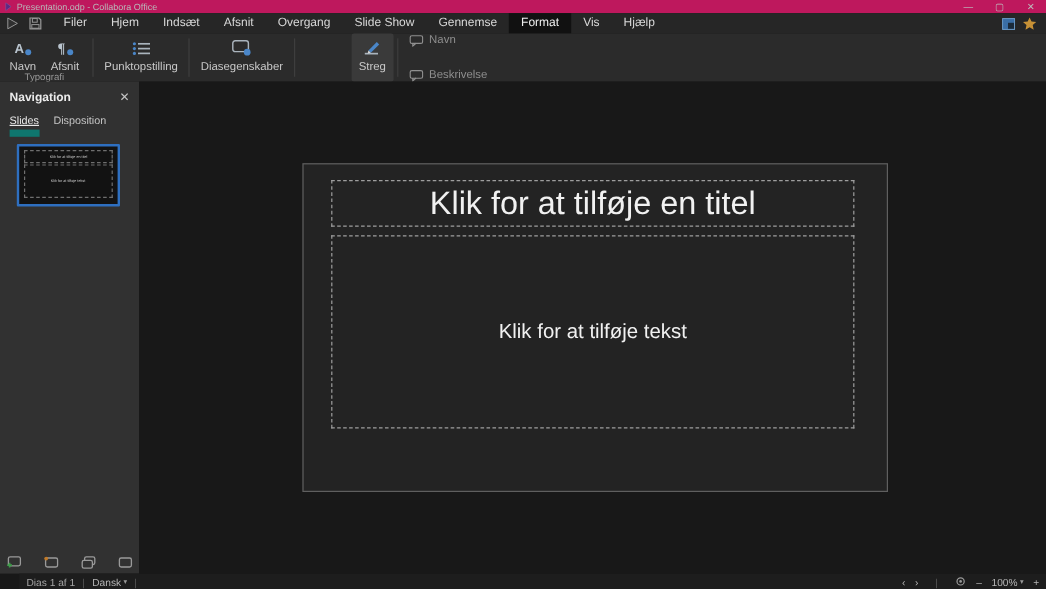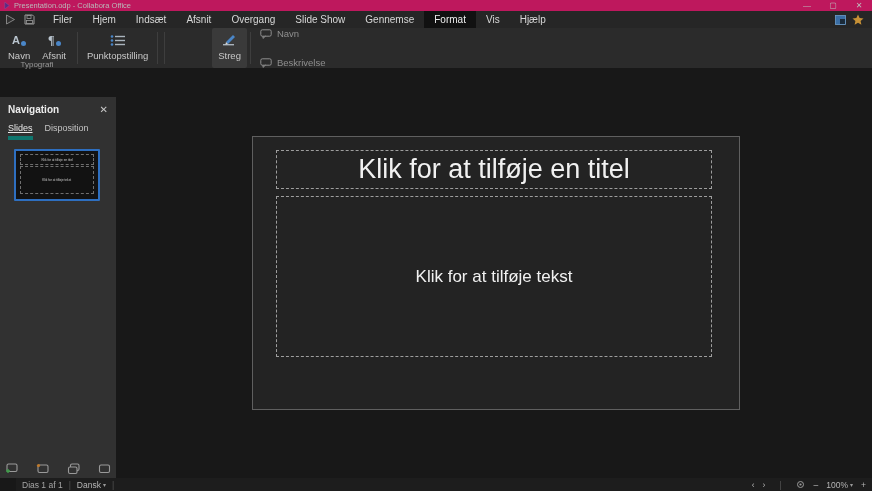--- a/index.html
+++ b/index.html
@@ -30,27 +30,27 @@
   .rgroup-label{font-size:8px;color:#989898;padding-bottom:2px;line-height:8px;}
   .rbtn{display:flex;flex-direction:column;align-items:center;justify-content:flex-start;
     padding:4px 6px 0 6px;font-size:9.5px;line-height:10px;cursor:default;border-radius:2px;}
   .rbtn .ric{height:16px;display:flex;align-items:center;justify-content:center;margin-bottom:3px;}
   .rbtn.hl{background:#3a3a3a;margin-left:44px;}
   .rbtn.disabled{color:#787878;}
   .rsep{width:1px;background:#3e3e3e;margin:4px 3px;}
   .rcol{display:flex;flex-direction:column;justify-content:space-between;gap:3px;padding:0 6px;}
   .rsmall{display:flex;align-items:center;gap:5px;font-size:9.5px;color:#8f8f8f;cursor:default;}
   
-  .sidebar{position:absolute;top:68px;left:0;width:116px;bottom:13px;background:#313131;margin-top:29px;}
+  .sidebar{position:absolute;top:68px;left:0;width:116px;bottom:13px;background:#313131;}
   .nav-header{display:flex;align-items:center;padding:7px 8px 5px 8px;}
   .nav-title{font-size:10px;font-weight:bold;color:#ececec;}
   .nav-close{margin-left:auto;font-size:10px;color:#c7c7c7;cursor:default;}
   .nav-tabs{display:flex;gap:12px;padding:3px 8px 0 8px;font-size:9px;color:#c4c4c4;}
   .nav-tab{padding-bottom:3px;cursor:default;}
-  .nav-tab.active{color:#e8e8e8;border-bottom:4px solid #0f766e;text-decoration:underline;}
+  .nav-tab.active{color:#e8e8e8;border-bottom:6px solid #0f766e;text-decoration:underline;}
   .thumb{position:absolute;left:14px;top:52px;width:82px;height:48px;background:#121212;
     border:2px solid #2e6fc0;border-radius:1px;cursor:default;}
   .mini-box{position:absolute;border:1px dashed #6f6f6f;display:flex;align-items:center;justify-content:center;overflow:hidden;}
   .mini-title-box{left:4px;right:4px;top:3px;height:9px;}
   .mini-body-box{left:4px;right:4px;top:15px;bottom:5px;}
   .mini-text{font-size:6px;color:#cccccc;white-space:nowrap;transform:scale(0.52);transform-origin:center;}
   .side-toolbar{position:absolute;left:0;right:0;bottom:1px;height:16px;display:flex;
     align-items:center;justify-content:space-between;padding:0 4px;}
   .side-tool{width:14px;height:14px;display:flex;align-items:center;justify-content:center;cursor:default;}
   
@@ -148,20 +148,29 @@
         <circle cx="2" cy="6.5" r="1.3" fill="#4a86c8"></circle>
         <rect x="5" y="5.8" width="10" height="1.4" fill="#aab4bd"></rect>
         <circle cx="2" cy="10.5" r="1.3" fill="#4a86c8"></circle>
         <rect x="5" y="9.8" width="10" height="1.4" fill="#aab4bd"></rect>
       </svg>
     </span>
     <span>Punktopstilling</span>
   </div>
   <div class="rsep"></div>
 
+  <div class="rbtn">
+    <span class="ric">
+      <svg width="17" height="14" viewBox="0 0 17 14">
+        <rect x="1" y="1" width="13" height="9" rx="2" fill="none" stroke="#aab4bd" stroke-width="1.2"></rect>
+        <circle cx="13" cy="10.5" r="2.8" fill="#4a86c8"></circle>
+      </svg>
+    </span>
+    <span>Diasegenskaber</span>
+  </div>
   <div class="rsep"></div>
 
   <div class="rbtn hl">
     <span class="ric">
       <svg width="15" height="14" viewBox="0 0 15 14">
         <rect x="1" y="11" width="11" height="1.4" fill="#aab4bd"></rect>
         <path d="M4 9 L11 2 L13 4 L6 11 Z" fill="#4a86c8"></path>
         <path d="M4 9 L6 11 L3.4 11.6 Z" fill="#d8d8d8"></path>
       </svg>
     </span>

